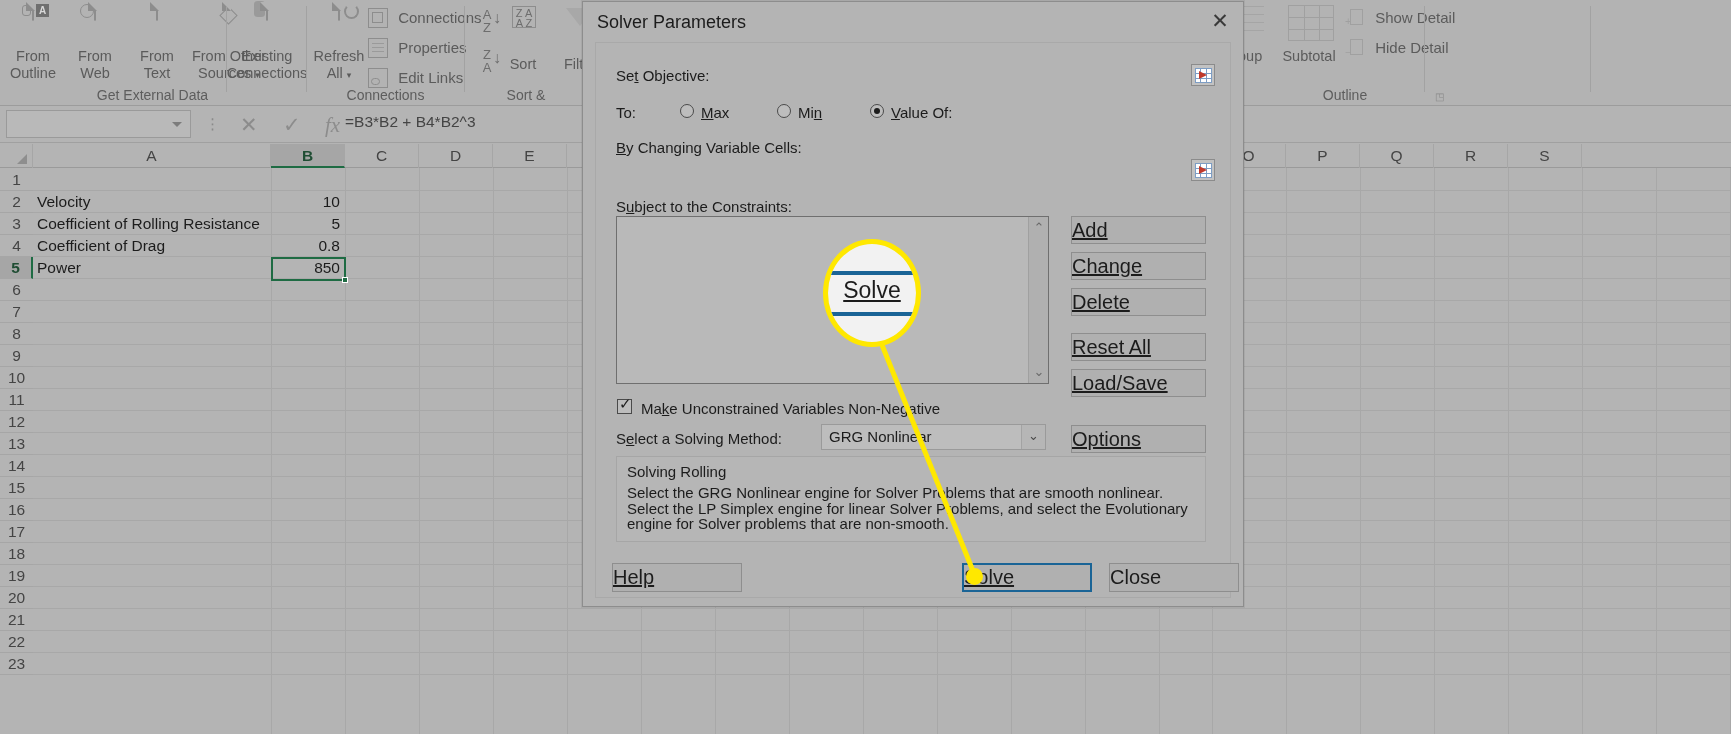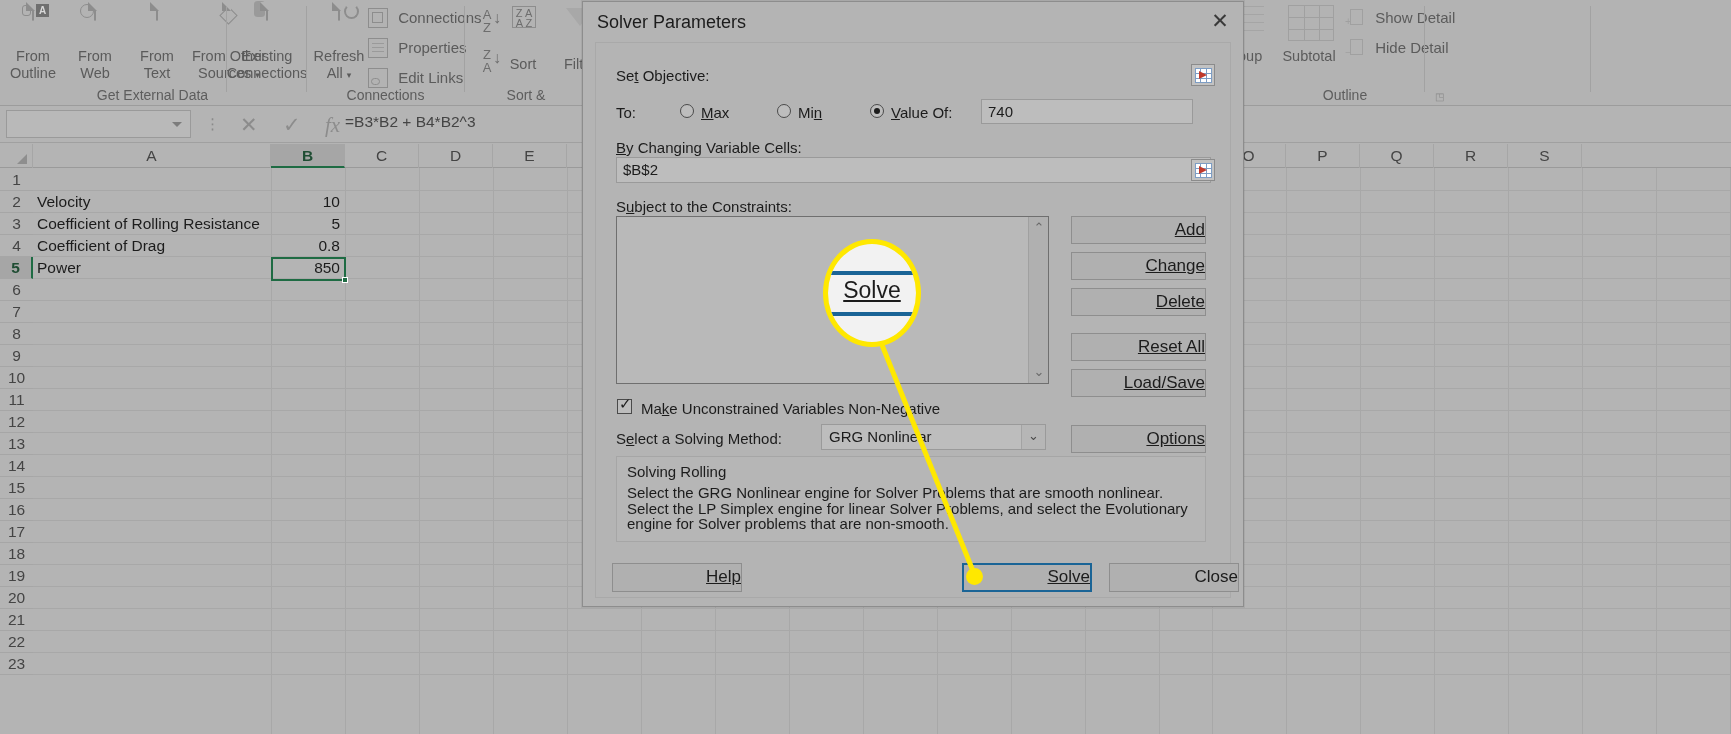--- a/index.html
+++ b/index.html
@@ -256,22 +256,22 @@
   }
   .sbar .up, .sbar .dn {
     position:absolute; left:0; width:20px; height:18px;
     font-size:13px; color:#6a6a6a; text-align:center; line-height:18px;
     cursor: default;
   }
   .sbar .up { top:2px; } .sbar .dn { bottom:2px; }
   .btn {
     position: absolute; height: 28px;
     background: #b0b0b0; border: 1px solid #8e8e8e;
-    font-size: 17px; color: #1c1c1c;
-    text-align: right; line-height: 26px;
+    font-size: 20px; color: #1c1c1c;
+    text-align: left; line-height: 26px;
     cursor: default;
   }
   .btn.focus { border: 2px solid #1a6496; line-height:24px; }
   .combo {
     position: absolute; height: 26px;
     background: #bdbdbd; border: 1px solid #9a9a9a;
     font-size: 15px; color: #1c1c1c; line-height: 24px;
     padding-left: 7px; cursor: default;
   }
   .combo .dd {
@@ -619,24 +619,22 @@
         <span class="arr"></span>
       </div>
 
       <div class="lbl" style="left:20px;top:61px;">To:</div>
       <div class="radio" style="left:84px;top:61px;"></div>
       <div class="lbl" style="left:105px;top:61px;"><span class="u">M</span>ax</div>
       <div class="radio" style="left:181px;top:61px;"></div>
       <div class="lbl" style="left:202px;top:61px;">Mi<span class="u">n</span></div>
       <div class="radio on" style="left:274px;top:61px;"></div>
       <div class="lbl" style="left:295px;top:61px;"><span class="u">V</span>alue Of:</div>
-      <div class="tb" style="left:385px;top:56px;width:212px;height:25px;">740</div>
 
       <div class="lbl" style="left:20px;top:96px;"><span class="u">B</span>y Changing Variable Cells:</div>
-      <div class="tb" style="left:20px;top:114px;width:595px;height:26px;">$B$2</div>
       <div class="picker" style="left:595px;top:116px;">
         <span class="sheet"></span>
         <span class="arr"></span>
       </div>
 
       <div class="lbl" style="left:20px;top:155px;">S<span class="u">u</span>bject to the Constraints:</div>
       <div class="listbox" style="left:20px;top:173px;width:433px;height:168px;">
         <div class="sbar">
           <div class="up">⌃</div>
           <div class="dn">⌄</div>

